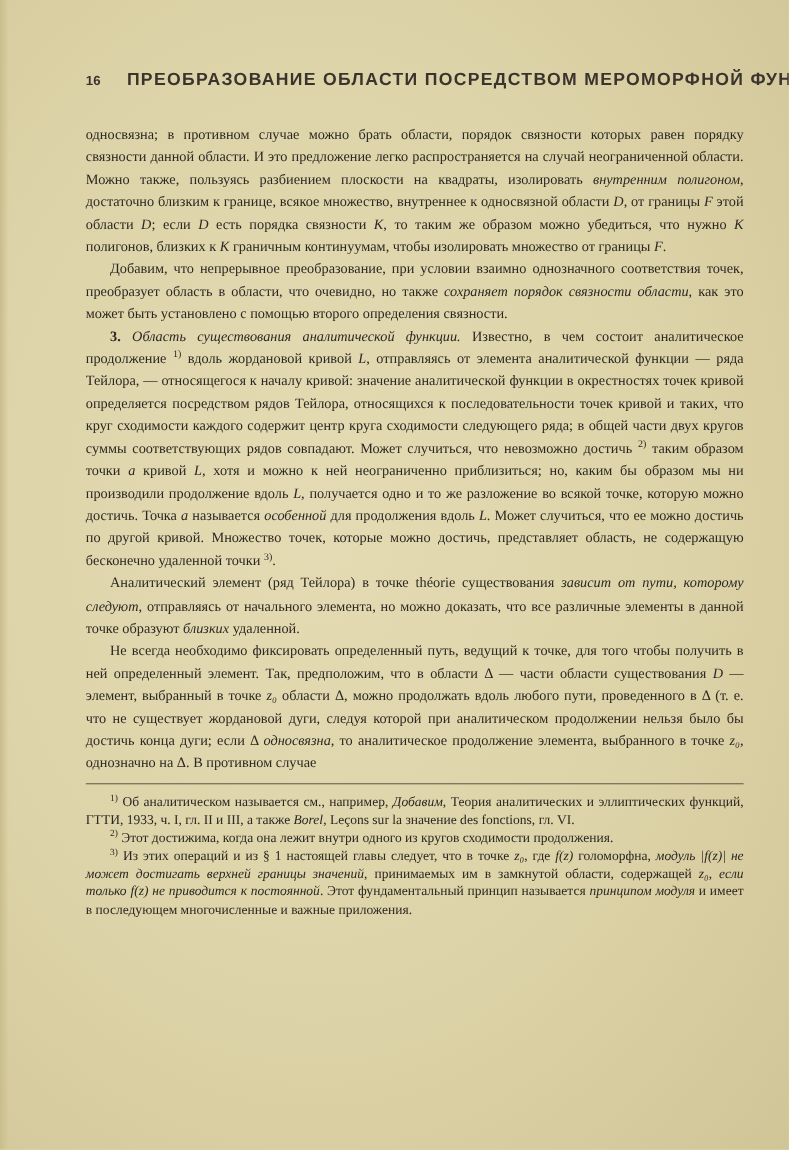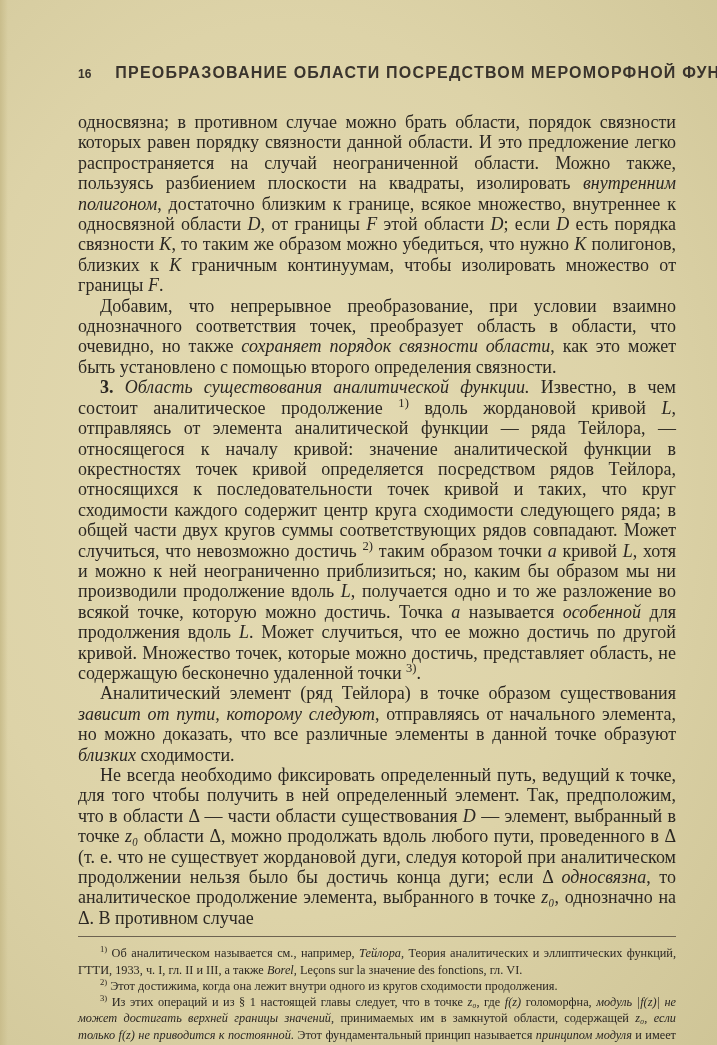--- a/index.html
+++ b/index.html
@@ -26,21 +26,21 @@
     font-size:12px; font-weight:bold; width:62px;
     color:#3a342d;
   }
   .running-title {
     font-family: Liberation Sans, sans-serif;
     font-size:16px; letter-spacing:1.2px; font-weight:bold;
     color:#3a342d; white-space:nowrap;padding-left:24px;
   }
   .body-text {
     margin-top:24px;
-    font-size:18px; line-height:20.4px;
+    font-size:13px; line-height:20.4px;
     text-align:justify; color:#2b2722;
   }
   .body-text p { margin:0; text-indent:0; }
   .body-text p.indent { text-indent:22px; }
   .body-text em { font-style:italic; }
   .sec-num { font-weight:bold; }
   .footnote-rule {
     margin-top:8px; height:1px; background:#6c6250; width:598px;
   }
   .footnotes {
@@ -59,24 +59,24 @@
 <div class="page">
   <div class="header">
     <span class="page-number">16</span>
     <span class="running-title">ПРЕОБРАЗОВАНИЕ ОБЛАСТИ ПОСРЕДСТВОМ МЕРОМОРФНОЙ ФУНКЦИИ</span>
   </div>
 
   <div class="body-text" id="body-text">
       <p><span>односвязна; в противном случае можно брать области, порядок связности которых равен порядку связности данной области. И это предложение легко распространяется на случай неограниченной области. Можно также, пользуясь разбиением плоскости на квадраты, изолировать </span><em>внутренним полигоном</em><span>, достаточно близким к границе, всякое множество, внутреннее к односвязной области </span><em>D</em><span>, от границы </span><em>F</em><span> этой области </span><em>D</em><span>; если </span><em>D</em><span> есть порядка связности </span><em>K</em><span>, то таким же образом можно убедиться, что нужно </span><em>K</em><span> полигонов, близких к </span><em>K</em><span> граничным континуумам, чтобы изолировать множество от границы </span><em>F</em><span>.</span></p>
       <p class="indent"><span>Добавим, что непрерывное преобразование, при условии взаимно однозначного соответствия точек, преобразует область в области, что очевидно, но также </span><em>сохраняет порядок связности области</em><span>, как это может быть установлено с помощью второго определения связности.</span></p>
       <p class="indent"><span class="sec-num">3. </span><em>Область существования аналитической функции.</em><span> Известно, в чем состоит аналитическое продолжение </span><sup>1)</sup><span> вдоль жордановой кривой </span><em>L</em><span>, отправляясь от элемента аналитической функции — ряда Тейлора, — относящегося к началу кривой: значение аналитической функции в окрестностях точек кривой определяется посредством рядов Тейлора, относящихся к последовательности точек кривой и таких, что круг сходимости каждого содержит центр круга сходимости следующего ряда; в общей части двух кругов суммы соответствующих рядов совпадают. Может случиться, что невозможно достичь </span><sup>2)</sup><span> таким образом точки </span><em>a</em><span> кривой </span><em>L</em><span>, хотя и можно к ней неограниченно приблизиться; но, каким бы образом мы ни производили продолжение вдоль </span><em>L</em><span>, получается одно и то же разложение во всякой точке, которую можно достичь. Точка </span><em>a</em><span> называется </span><em>особенной</em><span> для продолжения вдоль </span><em>L</em><span>. Может случиться, что ее можно достичь по другой кривой. Множество точек, которые можно достичь, представляет область, не содержащую бесконечно удаленной точки </span><sup>3)</sup><span>.</span></p>
-      <p class="indent"><span>Аналитический элемент (ряд Тейлора) в точке образом существования </span><em>зависит от пути, которому следуют</em><span>, отправляясь от начального элемента, но можно доказать, что все различные элементы в данной точке образуют </span><em>близких</em><span> сходимости.</span></p>
+      <p class="indent"><span>Аналитический элемент (ряд Тейлора) в точке théorie существования </span><em>зависит от пути, которому следуют</em><span>, отправляясь от начального элемента, но можно доказать, что все различные элементы в данной точке образуют </span><em>близких</em><span> удаленной.</span></p>
       <p class="indent"><span>Не всегда необходимо фиксировать определенный путь, ведущий к точке, для того чтобы получить в ней определенный элемент. Так, предположим, что в области Δ — части области существования </span><em>D</em><span> — элемент, выбранный в точке </span><em>z₀</em><span> области Δ, можно продолжать вдоль любого пути, проведенного в Δ (т. е. что не существует жордановой дуги, следуя которой при аналитическом продолжении нельзя было бы достичь конца дуги; если Δ </span><em>односвязна</em><span>, то аналитическое продолжение элемента, выбранного в точке </span><em>z₀</em><span>, однозначно на Δ. В противном случае</span></p>
     </div>
 
   <div class="footnote-rule"></div>
 
   <div class="footnotes" id="footnotes">
-      <p><sup>1)</sup><span> Об аналитическом называется см., например, </span><em>Тейлора</em><span>, Теория аналитических и эллиптических функций, ГТТИ, 1933, ч. I, гл. II и III, а также </span><em>Borel</em><span>, Leçons sur la значение des fonctions, гл. VI.</span></p>
+      <p><sup>1)</sup><span> Об аналитическом называется см., например, </span><em>Добавим</em><span>, Теория аналитических и эллиптических функций, ГТТИ, 1933, ч. I, гл. II и III, а также </span><em>Borel</em><span>, Leçons sur la значение des fonctions, гл. VI.</span></p>
       <p><sup>2)</sup><span> Этот достижима, когда она лежит внутри одного из кругов сходимости продолжения.</span></p>
       <p><sup>3)</sup><span> Из этих операций и из § 1 настоящей главы следует, что в точке </span><em>z₀</em><span>, где </span><em>f(z)</em><span> голоморфна, </span><em>модуль |f(z)| не может достигать верхней границы значений</em><span>, принимаемых им в замкнутой области, содержащей </span><em>z₀</em><span>, </span><em>если только f(z) не приводится к постоянной</em><span>. Этот фундаментальный принцип называется </span><em>принципом модуля</em><span> и имеет в последующем многочисленные и важные приложения.</span></p>
     </div>
 </div>
 
 </body></html>

